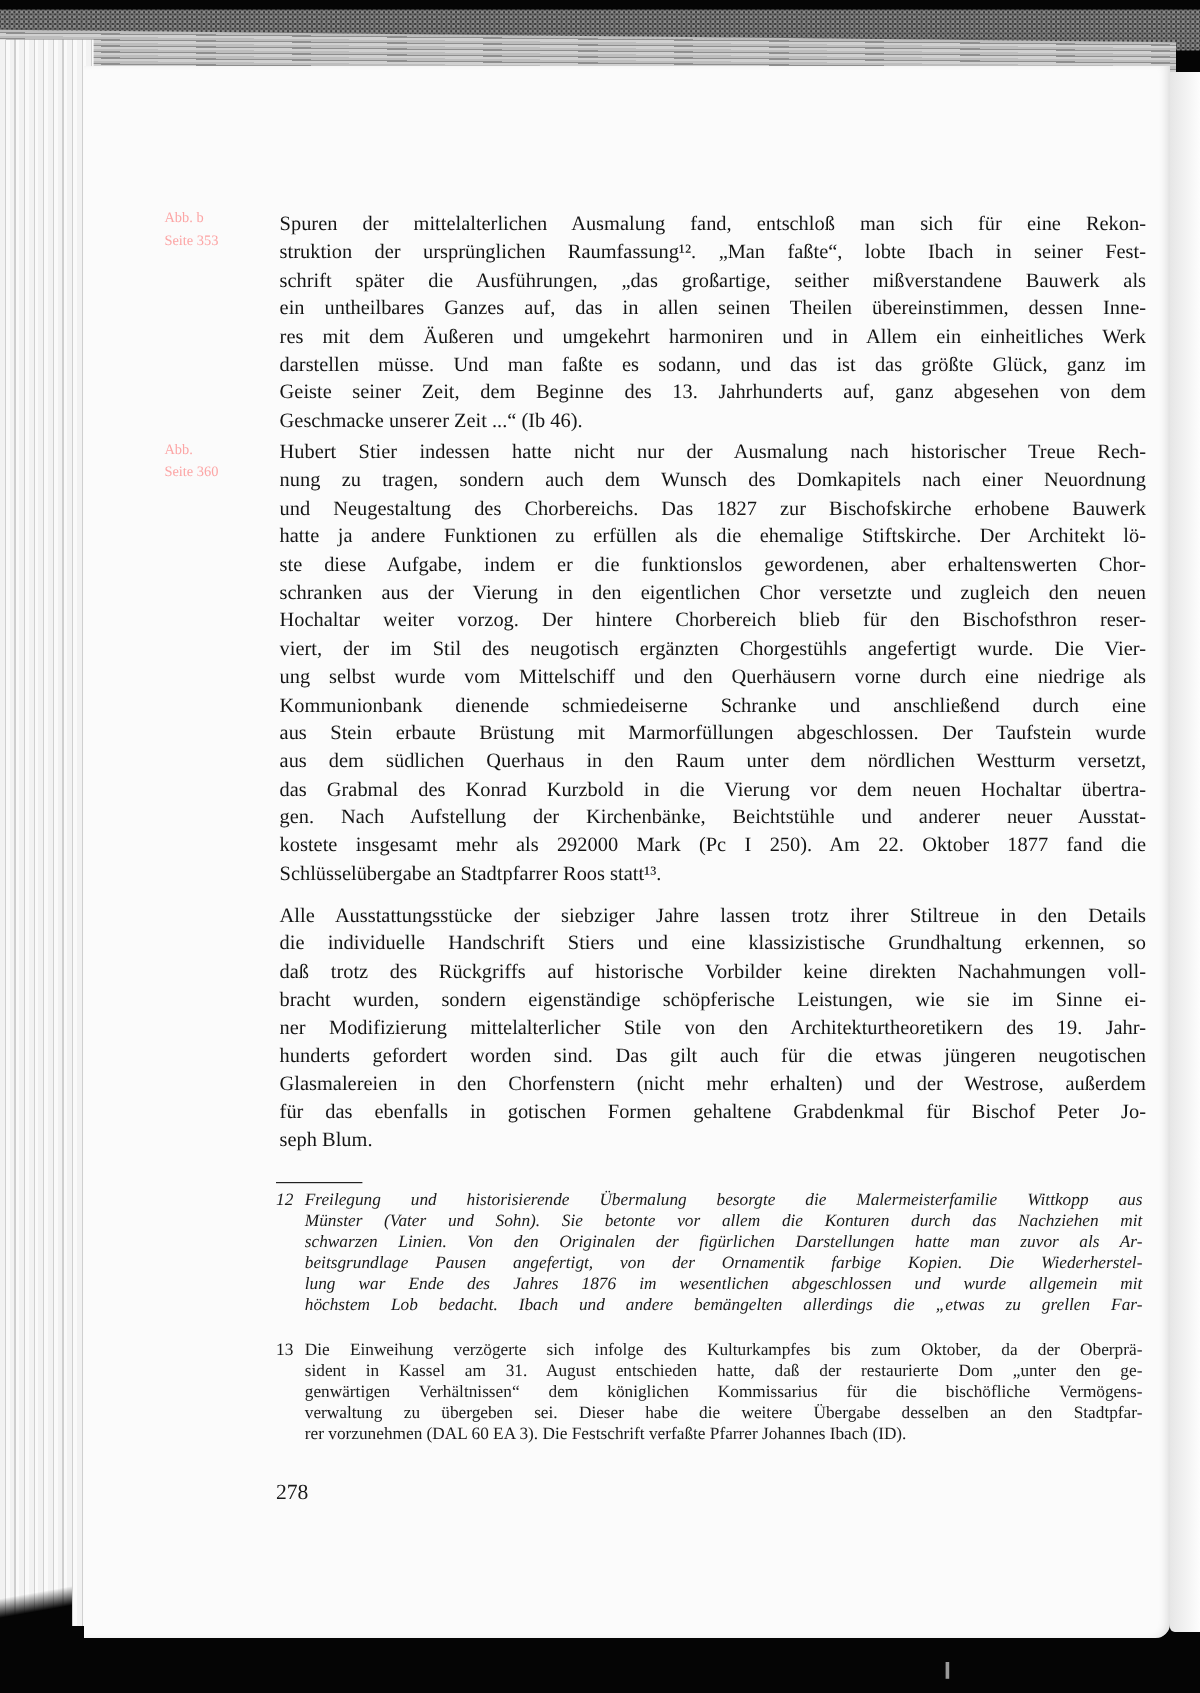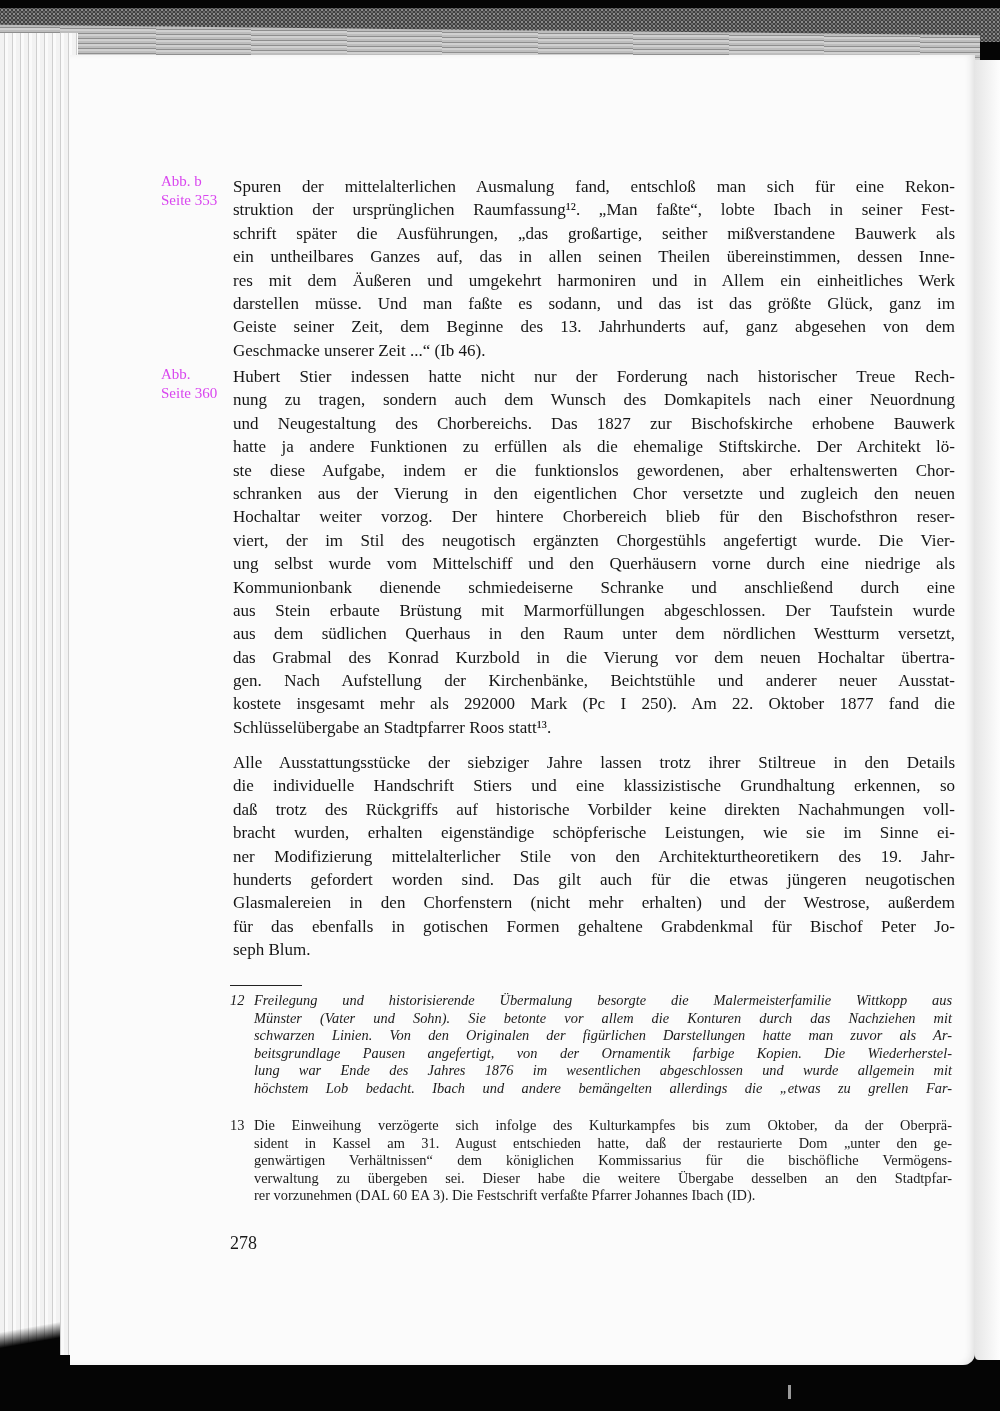--- a/index.html
+++ b/index.html
@@ -36,21 +36,21 @@
     background: #fbfbfb;
     border-bottom-right-radius: 12px;
     box-shadow: inset -6px 0 8px -4px #d8d8d8;
   }
   .right-sliver {
     position: absolute; left: 975px; top: 60px; width: 25px; height: 1300px;
     background: linear-gradient(90deg, #e6e6e6, #fdfdfd);
     border-bottom-left-radius: 4px;
   }
   .margin-note {
-    position: absolute; left: 137px; font-size: 15px; line-height: 19px; color: #d946ef; margin-left: 24px;
+    position: absolute; left: 137px; font-size: 12px; line-height: 19px; color: #fca5a5;
   }
   .body-text {
     position: absolute; left: 233px; width: 722px;
     font-size: 17px; line-height: 23.4px;
     text-align: justify; color: #151515;
   }
   .para { position: absolute; left: 233px; width: 722px; }
   .line { display: block; white-space: nowrap; text-align: justify; text-align-last: justify; height: 23.4px; }
   .line.last { text-align-last: left; }
   .fn-rule {
@@ -92,21 +92,21 @@
   <span class="line">struktion der ursprünglichen Raumfassung¹². „Man faßte“, lobte Ibach in seiner Fest-</span>
   <span class="line">schrift später die Ausführungen, „das großartige, seither mißverstandene Bauwerk als</span>
   <span class="line">ein untheilbares Ganzes auf, das in allen seinen Theilen übereinstimmen, dessen Inne-</span>
   <span class="line">res mit dem Äußeren und umgekehrt harmoniren und in Allem ein einheitliches Werk</span>
   <span class="line">darstellen müsse. Und man faßte es sodann, und das ist das größte Glück, ganz im</span>
   <span class="line">Geiste seiner Zeit, dem Beginne des 13. Jahrhunderts auf, ganz abgesehen von dem</span>
   <span class="line last">Geschmacke unserer Zeit ...“ (Ib 46).</span>
 </div>
 
 <div class="para body-text" style="top:365px;">
-  <span class="line">Hubert Stier indessen hatte nicht nur der Forderung nach historischer Treue Rech-</span>
+  <span class="line">Hubert Stier indessen hatte nicht nur der Ausmalung nach historischer Treue Rech-</span>
   <span class="line">nung zu tragen, sondern auch dem Wunsch des Domkapitels nach einer Neuordnung</span>
   <span class="line">und Neugestaltung des Chorbereichs. Das 1827 zur Bischofskirche erhobene Bauwerk</span>
   <span class="line">hatte ja andere Funktionen zu erfüllen als die ehemalige Stiftskirche. Der Architekt lö-</span>
   <span class="line">ste diese Aufgabe, indem er die funktionslos gewordenen, aber erhaltenswerten Chor-</span>
   <span class="line">schranken aus der Vierung in den eigentlichen Chor versetzte und zugleich den neuen</span>
   <span class="line">Hochaltar weiter vorzog. Der hintere Chorbereich blieb für den Bischofsthron reser-</span>
   <span class="line">viert, der im Stil des neugotisch ergänzten Chorgestühls angefertigt wurde. Die Vier-</span>
   <span class="line">ung selbst wurde vom Mittelschiff und den Querhäusern vorne durch eine niedrige als</span>
   <span class="line">Kommunionbank dienende schmiedeiserne Schranke und anschließend durch eine</span>
   <span class="line">aus Stein erbaute Brüstung mit Marmorfüllungen abgeschlossen. Der Taufstein wurde</span>
@@ -114,21 +114,21 @@
   <span class="line">das Grabmal des Konrad Kurzbold in die Vierung vor dem neuen Hochaltar übertra-</span>
   <span class="line">gen. Nach Aufstellung der Kirchenbänke, Beichtstühle und anderer neuer Ausstat-</span>
   <span class="line">kostete insgesamt mehr als 292000 Mark (Pc I 250). Am 22. Oktober 1877 fand die</span>
   <span class="line last">Schlüsselübergabe an Stadtpfarrer Roos statt¹³.</span>
 </div>
 
 <div class="para body-text" style="top:751px;">
   <span class="line">Alle Ausstattungsstücke der siebziger Jahre lassen trotz ihrer Stiltreue in den Details</span>
   <span class="line">die individuelle Handschrift Stiers und eine klassizistische Grundhaltung erkennen, so</span>
   <span class="line">daß trotz des Rückgriffs auf historische Vorbilder keine direkten Nachahmungen voll-</span>
-  <span class="line">bracht wurden, erhalten eigenständige schöpferische Leistungen, wie sie im Sinne ei-</span>
+  <span class="line">bracht wurden, sondern eigenständige schöpferische Leistungen, wie sie im Sinne ei-</span>
   <span class="line">ner Modifizierung mittelalterlicher Stile von den Architekturtheoretikern des 19. Jahr-</span>
   <span class="line">hunderts gefordert worden sind. Das gilt auch für die etwas jüngeren neugotischen</span>
   <span class="line">Glasmalereien in den Chorfenstern (nicht mehr erhalten) und der Westrose, außerdem</span>
   <span class="line">für das ebenfalls in gotischen Formen gehaltene Grabdenkmal für Bischof Peter Jo-</span>
   <span class="line last">seph Blum.</span>
 </div>
 
 <div class="fn-rule"></div>
 
 <div class="footnote" style="top:992px;font-style:italic;">

